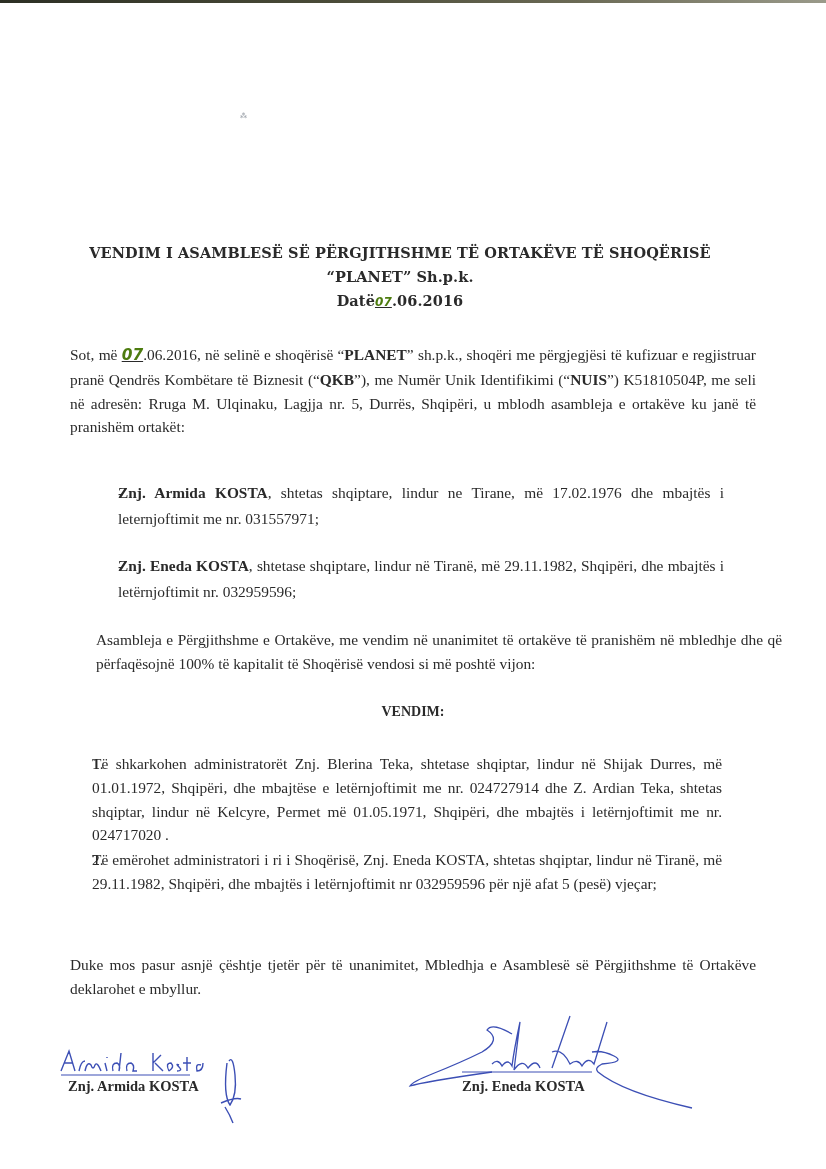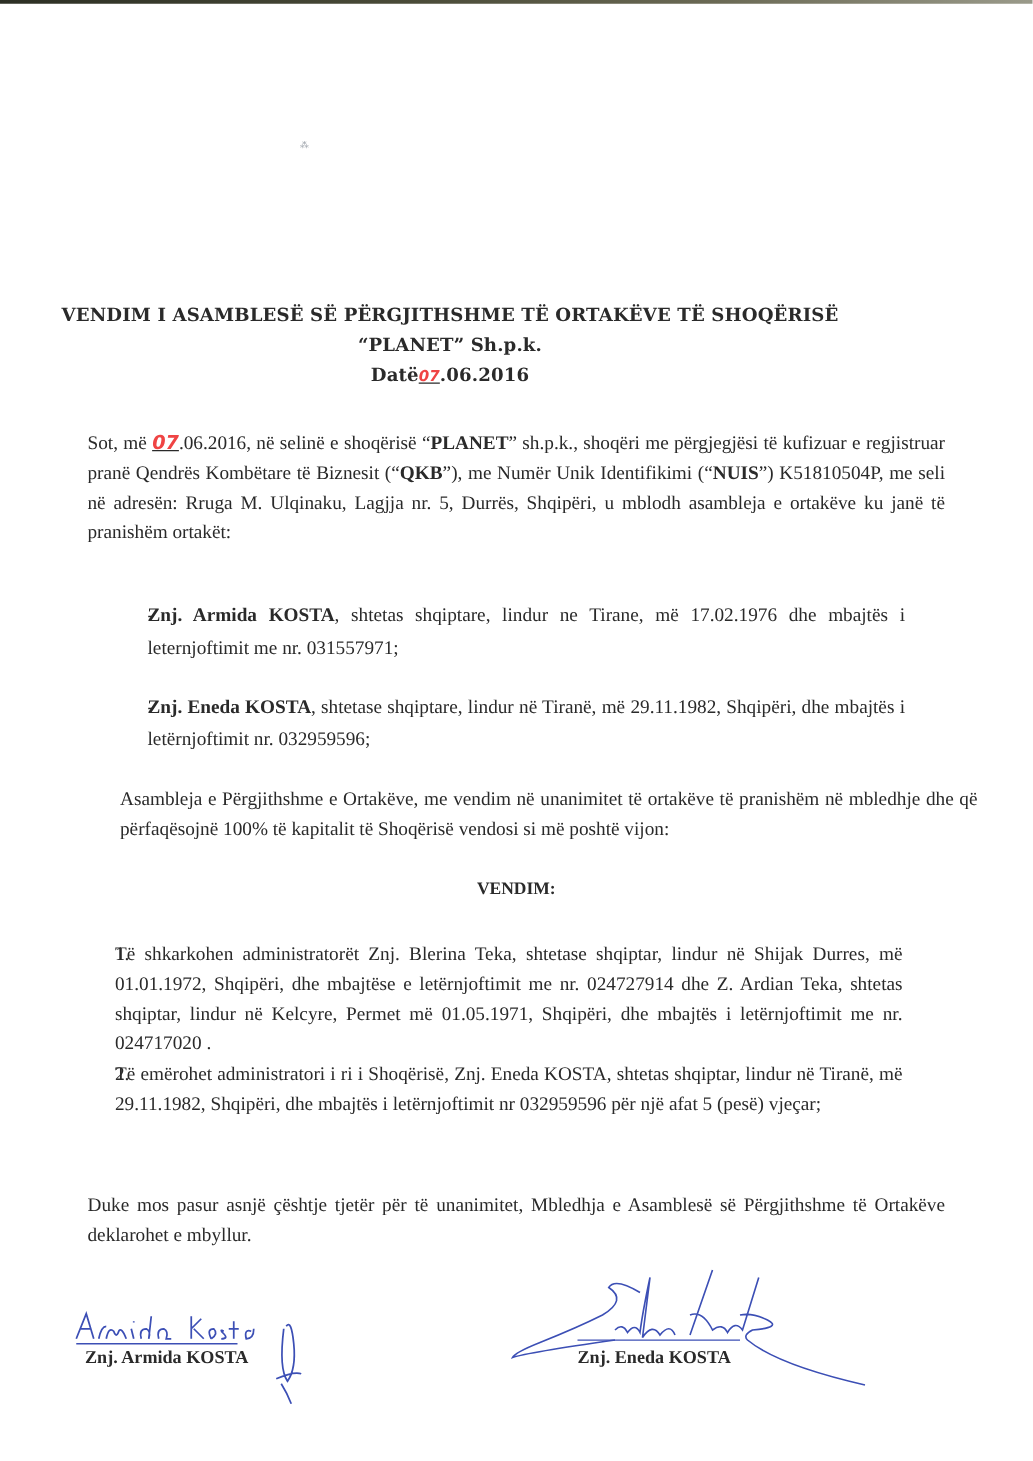--- a/index.html
+++ b/index.html
@@ -2,24 +2,24 @@
 <html><head>
   <meta charset="utf-8">
   <style>
     html, body { margin: 0; padding: 0; background: #ffffff; }
     body { width: 826px; height: 1169px; position: relative; overflow: hidden;
            font-family: "DejaVu Serif", "Liberation Serif", serif; color: #2a2a2a; }
     .scan-edge { position: absolute; left: 0; top: 0; width: 826px; height: 3px;
                  background: linear-gradient(90deg, #2c2f24, #4a4b38 40%, #6b6a55 70%, #9a9a8a); }
     .speck { position: absolute; color: #9aa0a8; font-size: 7px; }
     .title { position: absolute; left: 0; width: 720px; text-align: center;
-             font-weight: bold; font-size: 14.5px; line-height: 22px; letter-spacing: 0.1px; }
+             font-weight: bold; font-size: 14.5px; line-height: 22px; letter-spacing: 0.1px; padding-left: 40px; }
     .para { position: absolute; left: 70px; width: 686px; font-size: 14px; line-height: 23.8px;
             text-align: justify; font-family: "Liberation Serif", "DejaVu Serif", serif; font-size: 15.4px; }
-    .hand { color: #ef4444; font-family: "DejaVu Sans", sans-serif; font-style: italic; font-weight: bold;
+    .hand { color: #4d7c0f; font-family: "DejaVu Sans", sans-serif; font-style: italic; font-weight: bold;
             text-decoration: underline; text-decoration-color: #2a2a2a; }
     .bullet { position: absolute; left: 118px; width: 606px; font-family: "Liberation Serif", "DejaVu Serif", serif;
               font-size: 15.4px; line-height: 26px; text-align: justify; }
     .bullet .dash { position: absolute; left: 0; top: 0; }
     .bullet .txt { display: block; }
     .num-item { position: absolute; left: 92px; width: 630px; font-family: "Liberation Serif", "DejaVu Serif", serif;
                 font-size: 15.4px; line-height: 23.8px; text-align: justify; }
     .num-item .n { position: absolute; left: 0; top: 0; }
     .num-item .t { display: block; }
     .center-head { position: absolute; left: 0; width: 826px; text-align: center; font-weight: bold;

